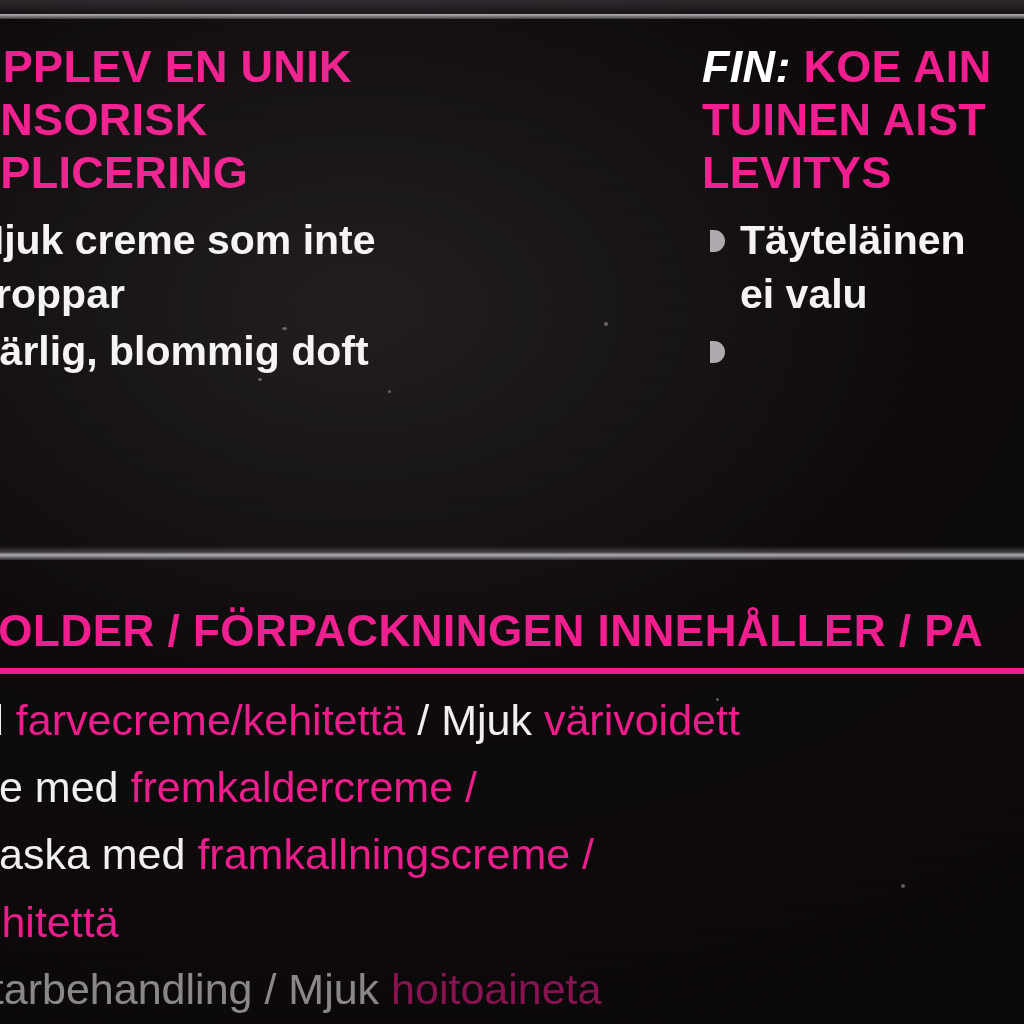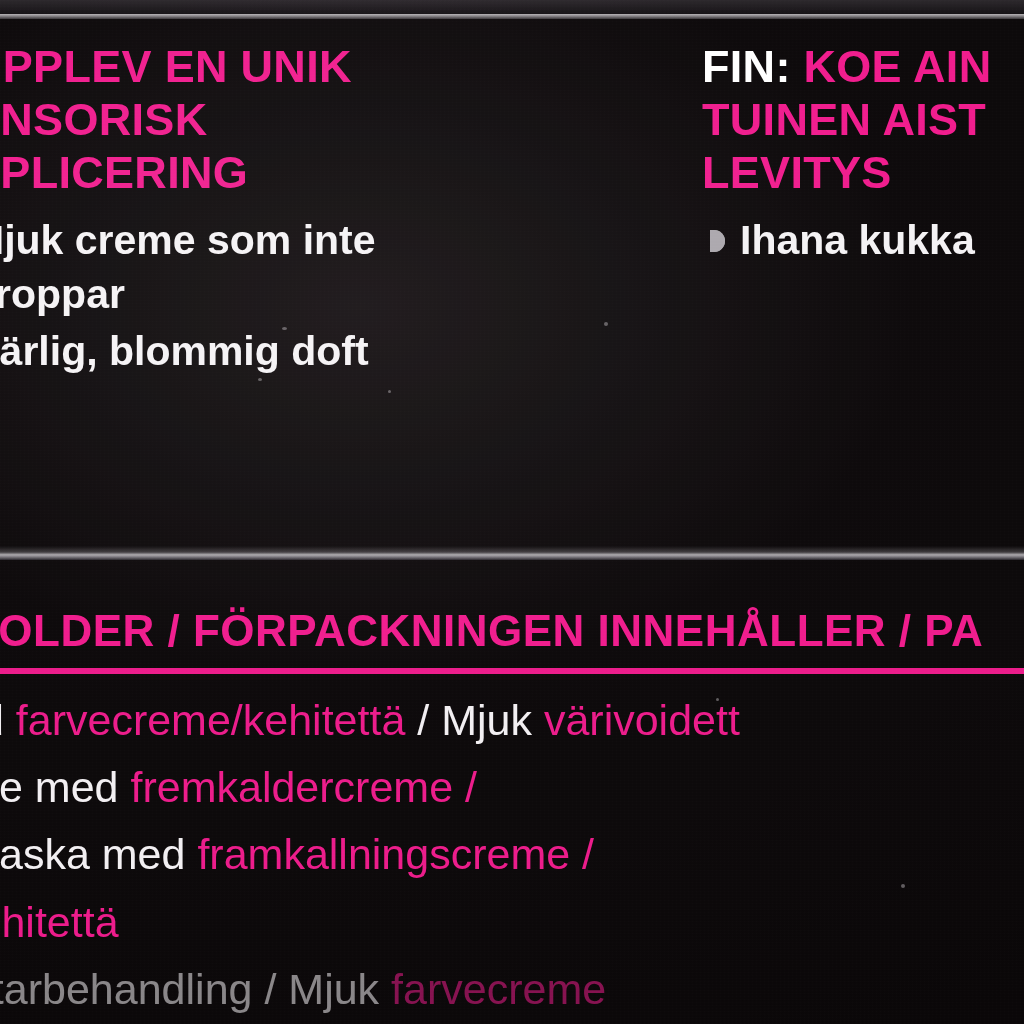--- a/index.html
+++ b/index.html
@@ -107,21 +107,21 @@
   .heading {
     color: #f01a8c;
     font-weight: 700;
     font-size: 45px;
     line-height: 1.18;
     letter-spacing: 0.3px;
     text-transform: uppercase;
     margin: 0 0 14px 0;
     white-space: pre;
   }
-  .heading .lang-tag { color: #ffffff; }
+  .heading .lang-tag { color: #ffffff; font-style: italic; }
 
   .bullets {
     list-style: none;
     margin: 0;
     padding: 0;
   }
   .bullets li {
     position: relative;
     color: #f4f2f4;
     font-weight: 700;
@@ -210,22 +210,23 @@
 droppar</li>
         <li>Härlig, blommig doft</li>
       </ul>
     </div>
 
     <div class="col col-fin">
       <h2 class="heading"><span class="lang-tag">FIN:</span> <span>KOE AIN</span>
 <span>TUINEN AIST</span>
 <span>LEVITYS</span></h2>
       <ul class="bullets">
+        <li><span class="bullet-dot"></span><span>Täyteläinen
+ei valu</span></li>
         <li><span class="bullet-dot"></span></li>
-        <li><span class="bullet-dot"></span><span>Ihana kukka</span></li>
       </ul>
     </div>
   </div>
 
   <div class="divider-glow"></div>
   <div class="divider"></div>
 
   <div class="bottom-section">
     <div class="contents-title">HOLDER / FÖRPACKNINGEN INNEHÅLLER / PA</div>
     <div class="pink-rule"></div>
@@ -233,21 +234,21 @@
     <div class="contents-list">
 
       <div class="content-line"><span class="w">ed </span><span class="p">farvecreme/kehitettä</span><span class="w"> / </span><span class="w">Mjuk </span><span class="p">värivoidett</span></div>
 
       <div class="content-line"><span class="w">ske med </span><span class="p">fremkaldercreme /</span></div>
 
       <div class="content-line"><span class="w">sflaska med </span><span class="p">framkallningscreme /</span></div>
 
       <div class="content-line"><span class="p">kehitettä</span></div>
 
-      <div class="content-line line-cut"><span class="w">eftarbehandling</span><span class="w"> / Mjuk </span><span class="p">farvecreme</span></div>
+      <div class="content-line line-cut"><span class="w">eftarbehandling</span><span class="w"> / Mjuk </span><span class="p">hoitoaineta</span></div>
 
     </div>
   </div>
 
   <div class="vignette"></div>
   <div class="grain"></div>
 
   <span class="speck" style="left:282px; top:327px; width:5px; height:3px;"></span>
   <span class="speck" style="left:258px; top:378px; width:4px; height:3px;"></span>
   <span class="speck" style="left:388px; top:390px; width:3px; height:3px;"></span>

